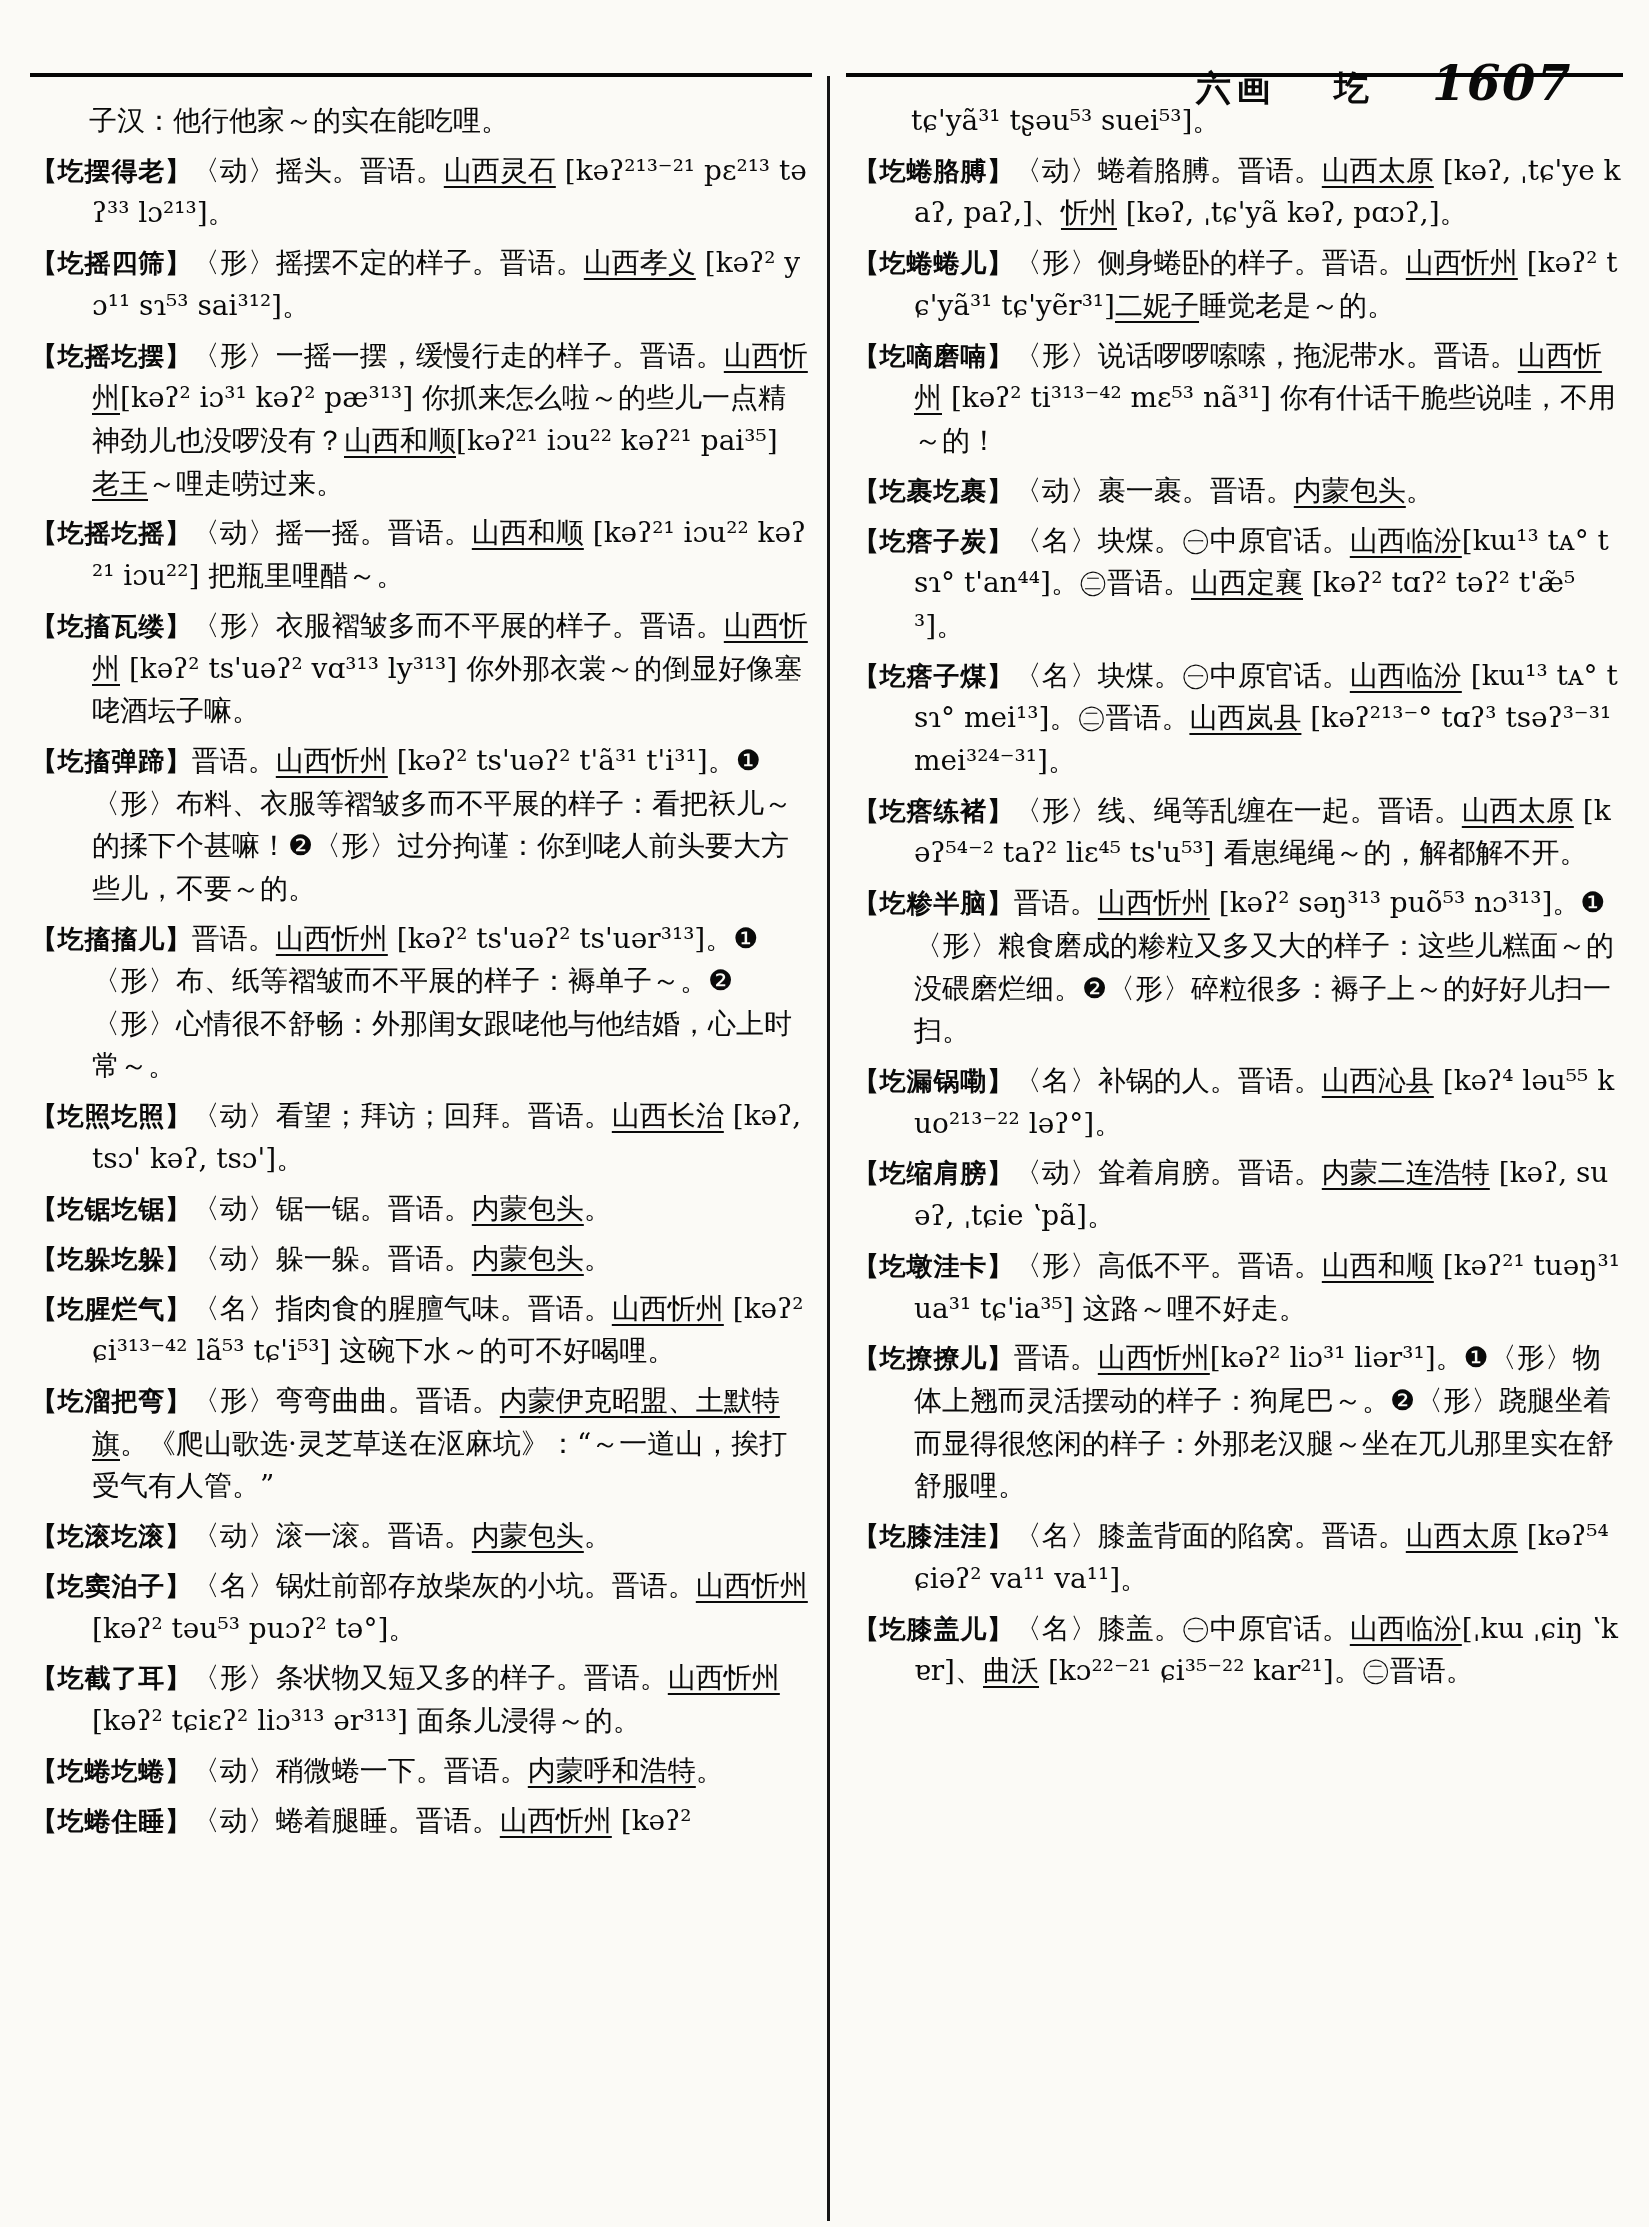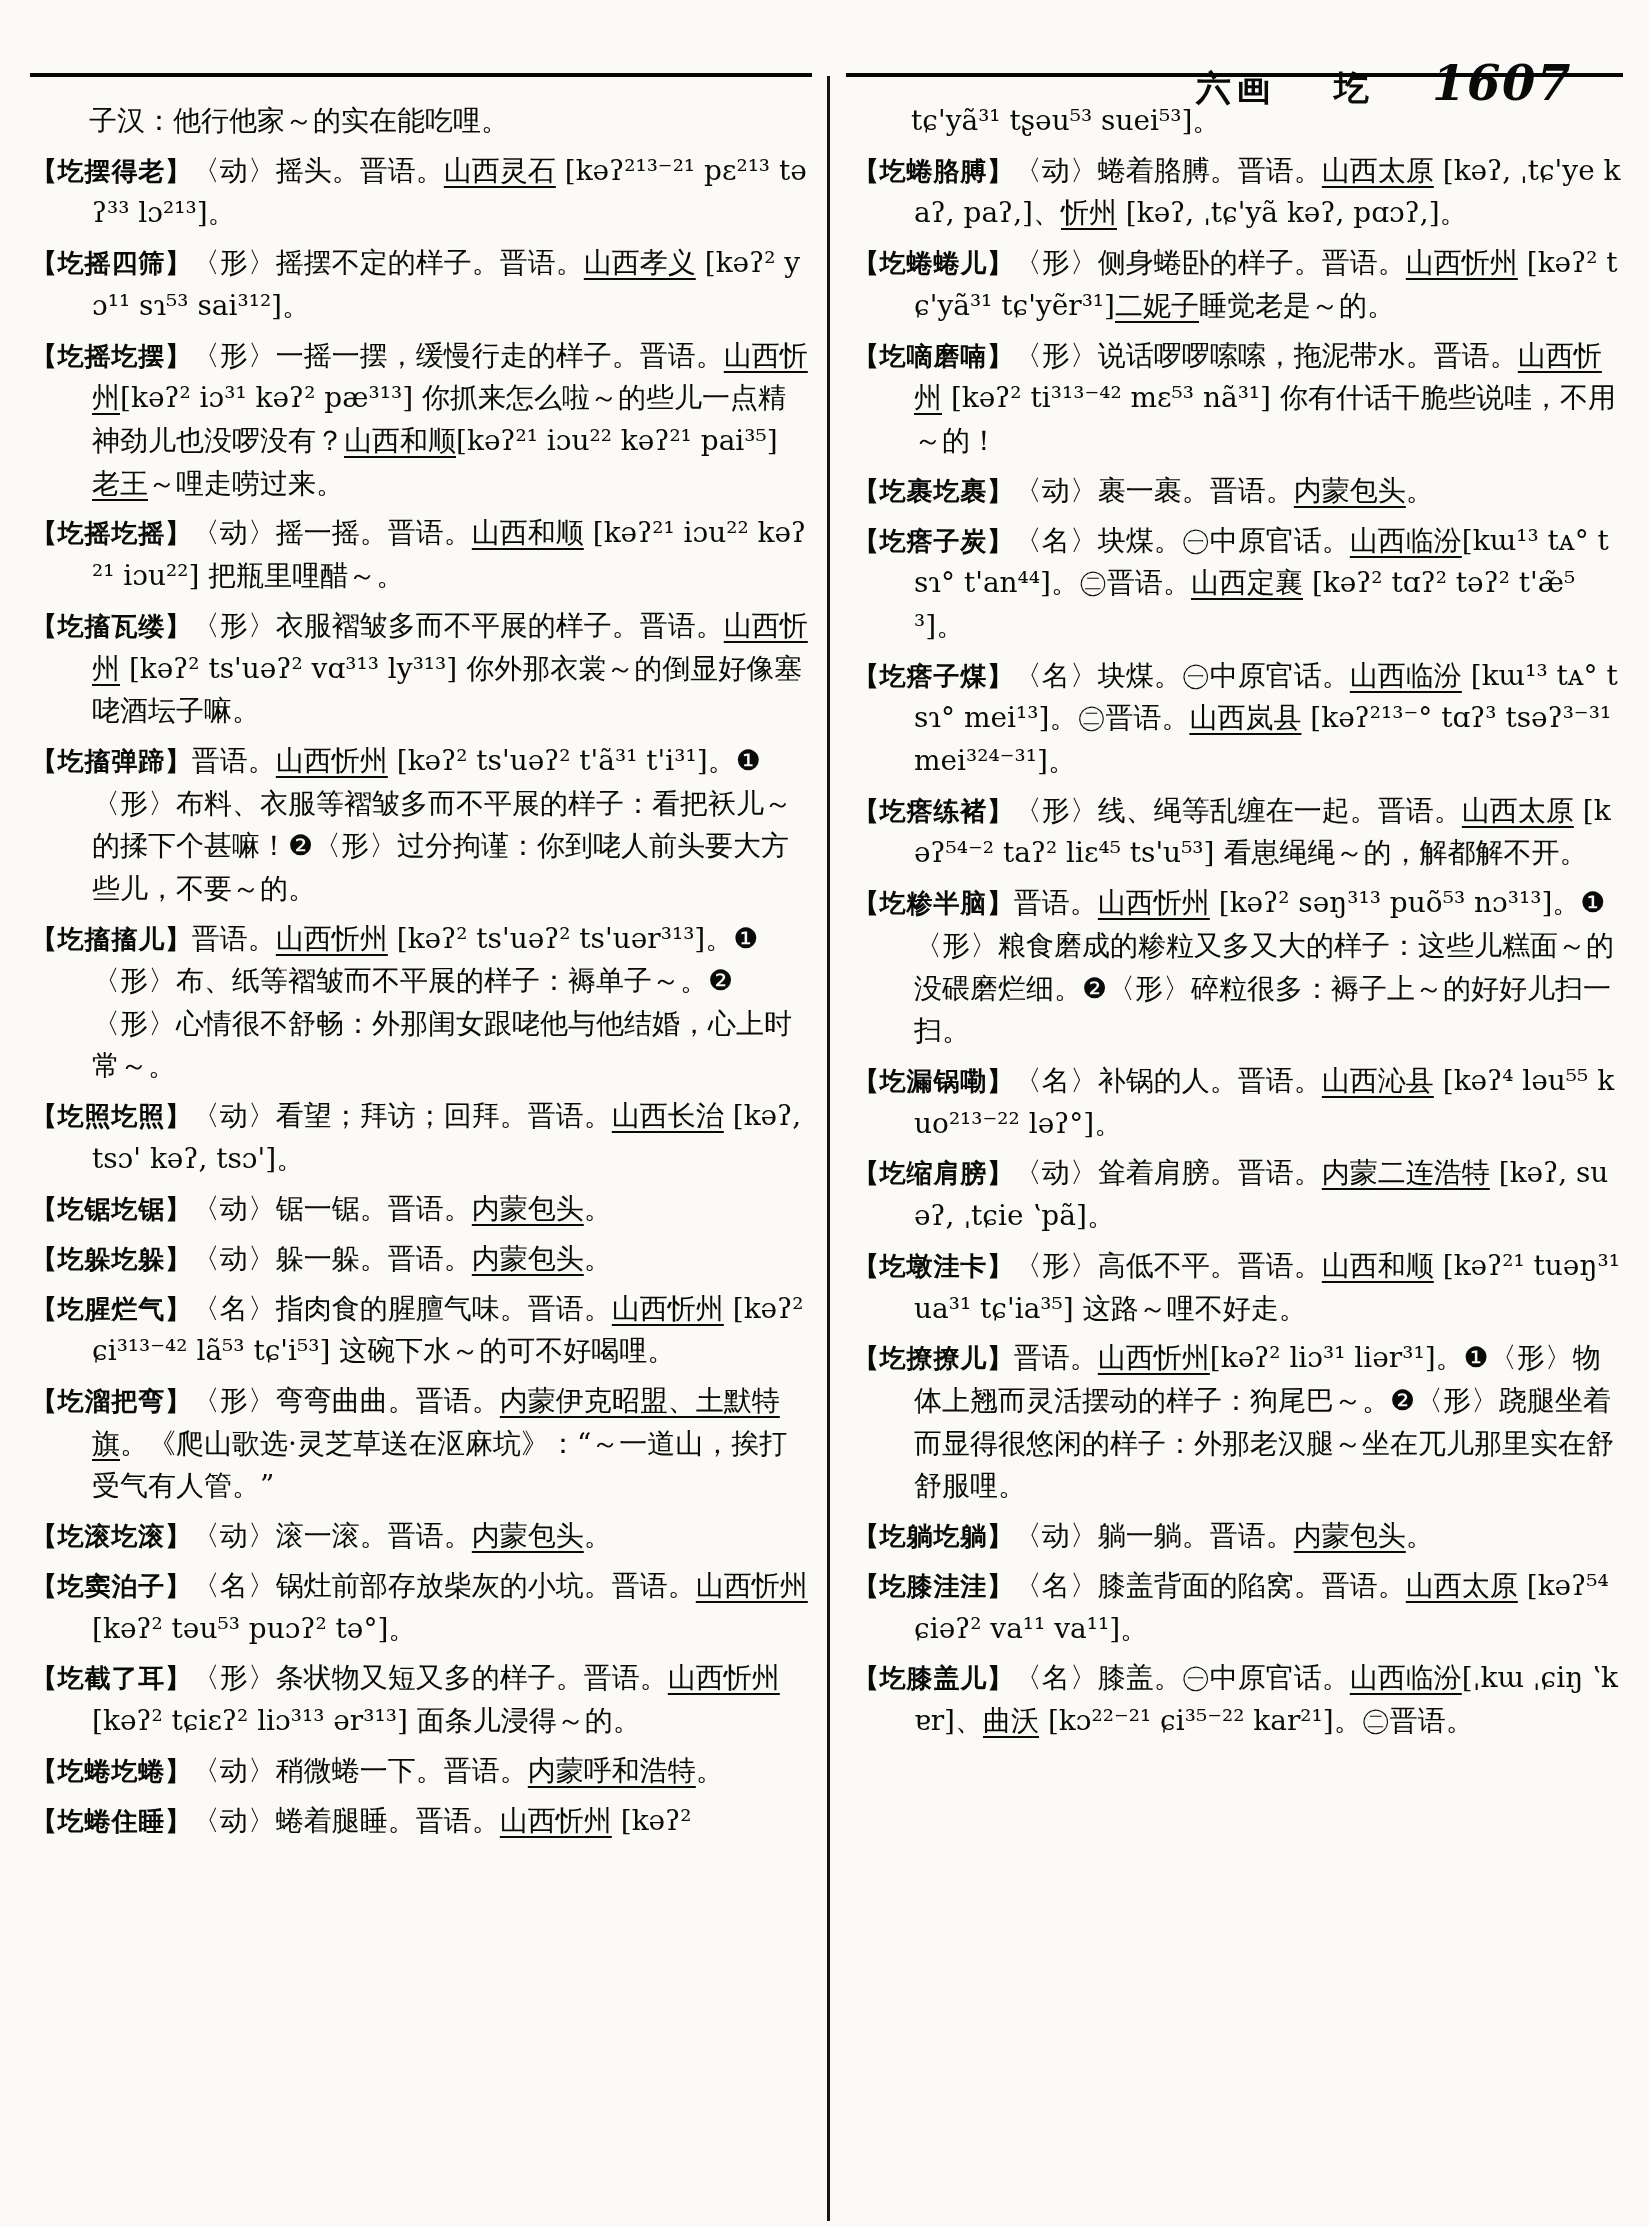--- a/index.html
+++ b/index.html
@@ -81,19 +81,18 @@
       <div class="entry"><span class="head">【圪嘀磨喃】</span><span>〈形〉说话啰啰嗦嗦，拖泥带水。晋语。</span><span class="u">山西忻州</span><span> [kəʔ² ti³¹³⁻⁴² mɛ⁵³ nã³¹] 你有什话干脆些说哇，不用～的！</span></div>
       <div class="entry"><span class="head">【圪裹圪裹】</span><span>〈动〉裹一裹。晋语。</span><span class="u">内蒙包头</span><span>。</span></div>
       <div class="entry"><span class="head">【圪瘩子炭】</span><span>〈名〉块煤。㊀中原官话。</span><span class="u">山西临汾</span><span>[kɯ¹³ tᴀ° tsɿ° t'an⁴⁴]。㊁晋语。</span><span class="u">山西定襄</span><span> [kəʔ² tɑʔ² təʔ² t'æ̃⁵³]。</span></div>
       <div class="entry"><span class="head">【圪瘩子煤】</span><span>〈名〉块煤。㊀中原官话。</span><span class="u">山西临汾</span><span> [kɯ¹³ tᴀ° tsɿ° mei¹³]。㊁晋语。</span><span class="u">山西岚县</span><span> [kəʔ²¹³⁻° tɑʔ³ tsəʔ³⁻³¹ mei³²⁴⁻³¹]。</span></div>
       <div class="entry"><span class="head">【圪瘩练褚】</span><span>〈形〉线、绳等乱缠在一起。晋语。</span><span class="u">山西太原</span><span> [kəʔ⁵⁴⁻² taʔ² liɛ⁴⁵ ts'u⁵³] 看崽绳绳～的，解都解不开。</span></div>
       <div class="entry"><span class="head">【圪糁半脑】</span><span>晋语。</span><span class="u">山西忻州</span><span> [kəʔ² səŋ³¹³ puõ⁵³ nɔ³¹³]。❶〈形〉粮食磨成的糁粒又多又大的样子：这些儿糕面～的没碨磨烂细。❷〈形〉碎粒很多：褥子上～的好好儿扫一扫。</span></div>
       <div class="entry"><span class="head">【圪漏锅嘞】</span><span>〈名〉补锅的人。晋语。</span><span class="u">山西沁县</span><span> [kəʔ⁴ ləu⁵⁵ kuo²¹³⁻²² ləʔ°]。</span></div>
       <div class="entry"><span class="head">【圪缩肩膀】</span><span>〈动〉耸着肩膀。晋语。</span><span class="u">内蒙二连浩特</span><span> [kəʔ, suəʔ, ˌtɕie ʽpã]。</span></div>
       <div class="entry"><span class="head">【圪墩洼卡】</span><span>〈形〉高低不平。晋语。</span><span class="u">山西和顺</span><span> [kəʔ²¹ tuəŋ³¹ ua³¹ tɕ'ia³⁵] 这路～哩不好走。</span></div>
       <div class="entry"><span class="head">【圪撩撩儿】</span><span>晋语。</span><span class="u">山西忻州</span><span>[kəʔ² liɔ³¹ liər³¹]。❶〈形〉物体上翘而灵活摆动的样子：狗尾巴～。❷〈形〉跷腿坐着而显得很悠闲的样子：外那老汉腿～坐在兀儿那里实在舒舒服哩。</span></div>
-      <div class="entry"><span class="head">【圪躺圪躺】</span><span>〈动〉躺一躺。晋语。</span><span class="u">内蒙包头</span><span>。</span></div>
       <div class="entry"><span class="head">【圪膝洼洼】</span><span>〈名〉膝盖背面的陷窝。晋语。</span><span class="u">山西太原</span><span> [kəʔ⁵⁴ ɕiəʔ² va¹¹ va¹¹]。</span></div>
       <div class="entry"><span class="head">【圪膝盖儿】</span><span>〈名〉膝盖。㊀中原官话。</span><span class="u">山西临汾</span><span>[ˌkɯ ˌɕiŋ ʽkɐr]、</span><span class="u">曲沃</span><span> [kɔ²²⁻²¹ ɕi³⁵⁻²² kar²¹]。㊁晋语。</span></div>
     </div>
 
 </div>
 
 
 </body></html>

